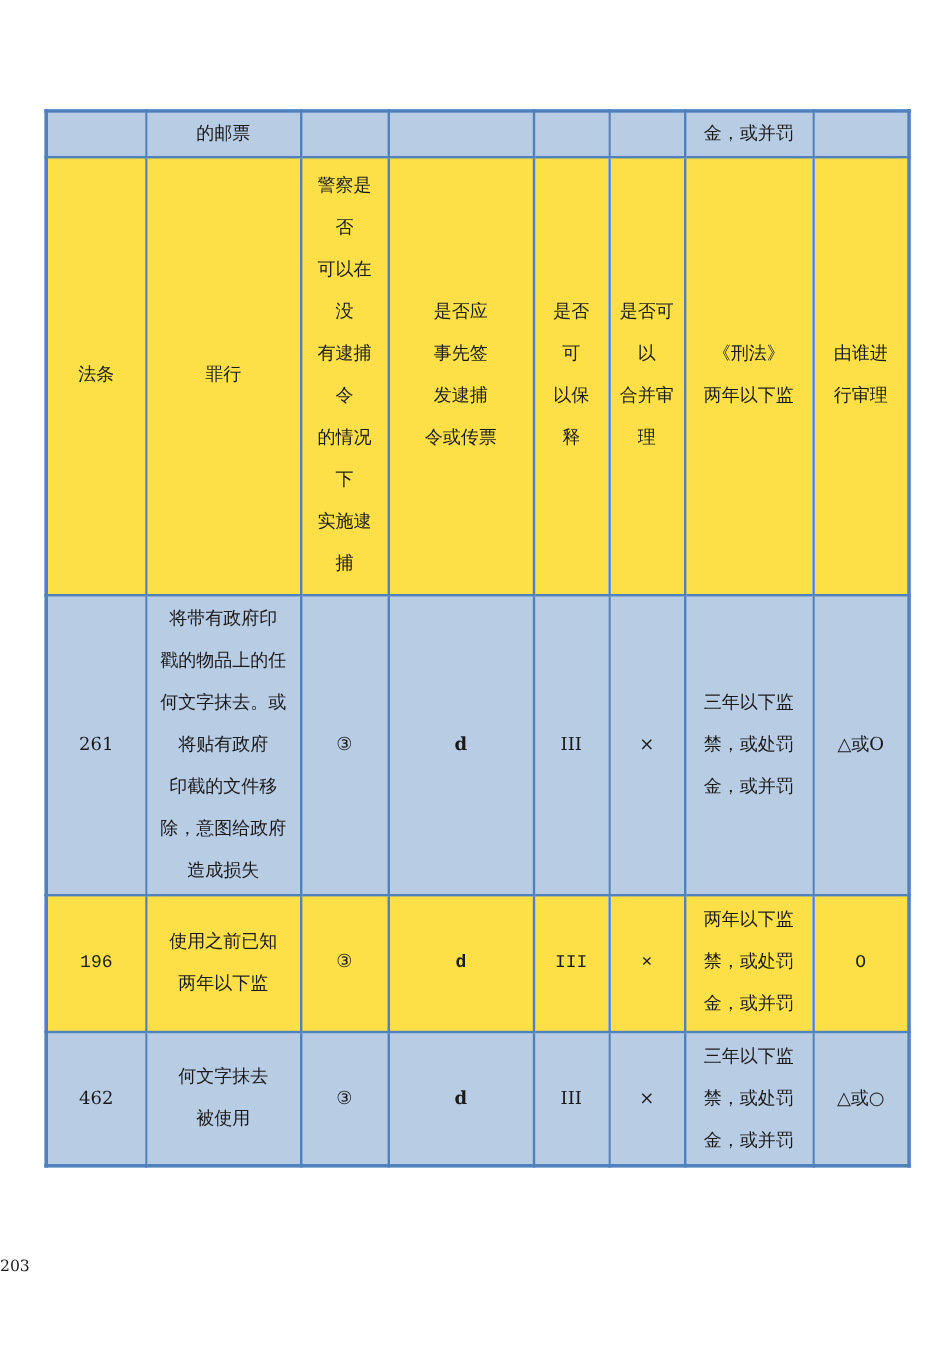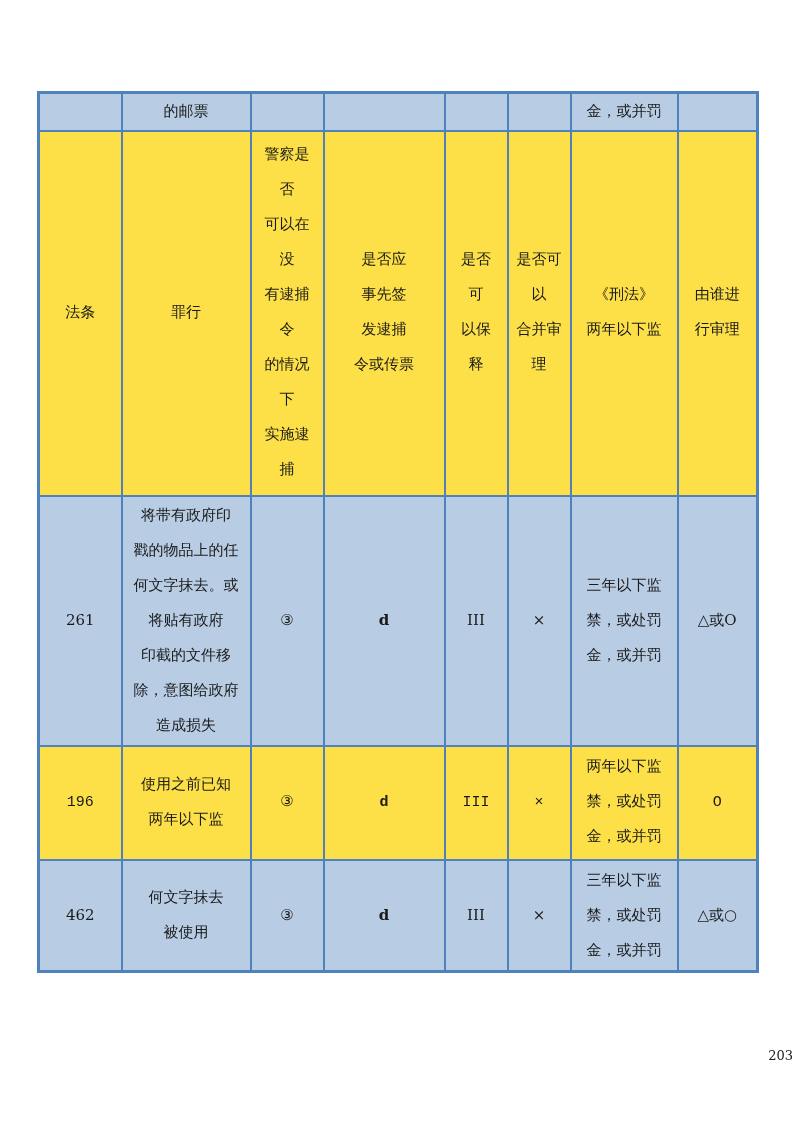--- a/index.html
+++ b/index.html
@@ -44,21 +44,21 @@
   tr.r-header    { height: 365px; }
   tr.r-261       { height: 250px; }
   tr.r-262       { height: 114px; }
   tr.r-263       { height: 112px; }
   td.code-cell { font-weight: bold; }
   .page-footer {
     position: absolute;
     top: 1046px;
     left: 0;
     width: 100%;
-    text-align: right;
+    text-align: left;
     font-size: 13px;
     line-height: 20px;
     color: #1a1a1a;
   }
 </style>
 </head>
 <body>
 
 <div class="page">
 

